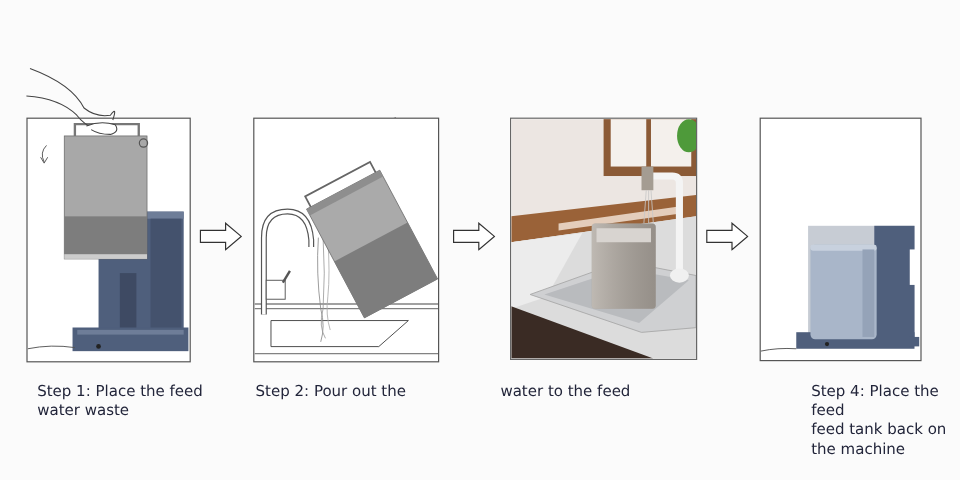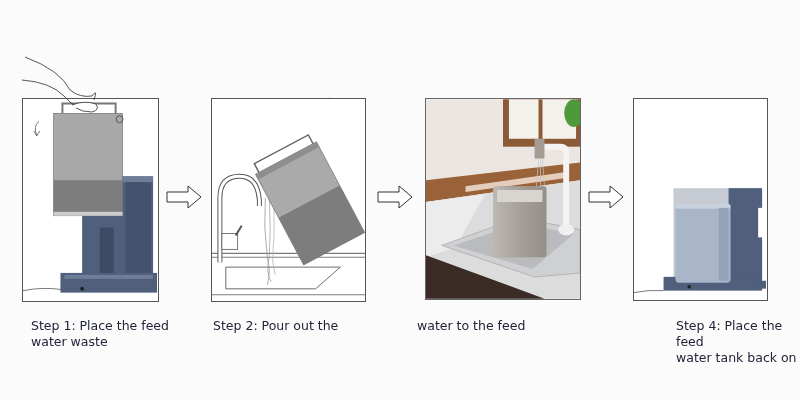--- a/index.html
+++ b/index.html
@@ -156,14 +156,15 @@
 <div class="caption" style="left:213px; top:318px;">
   <div><span class="bold">Step 2</span><span>: </span><span>Pour out the</span></div>
 </div>
 
 <div class="caption" style="left:417px; top:318px;">
   <div>water to the feed</div>
 </div>
 
 <div class="caption" style="left:636px; top:318px;margin-left:40px;">
   <div><span class="bold">Step 4</span><span>: </span><span>Place the feed</span></div>
-  <div>water tank back on</div>
+  <div>feed tank back on</div>
+  <div>the machine</div>
 </div>
 
 </body></html>

